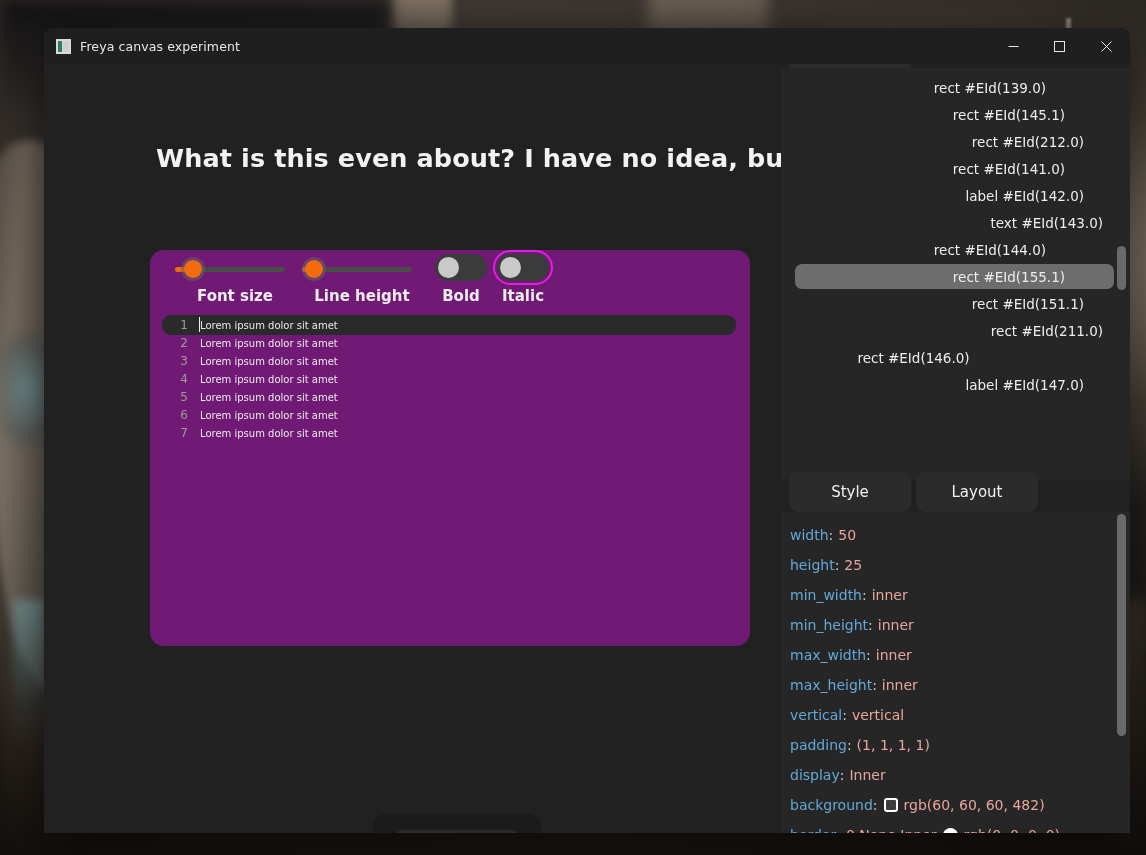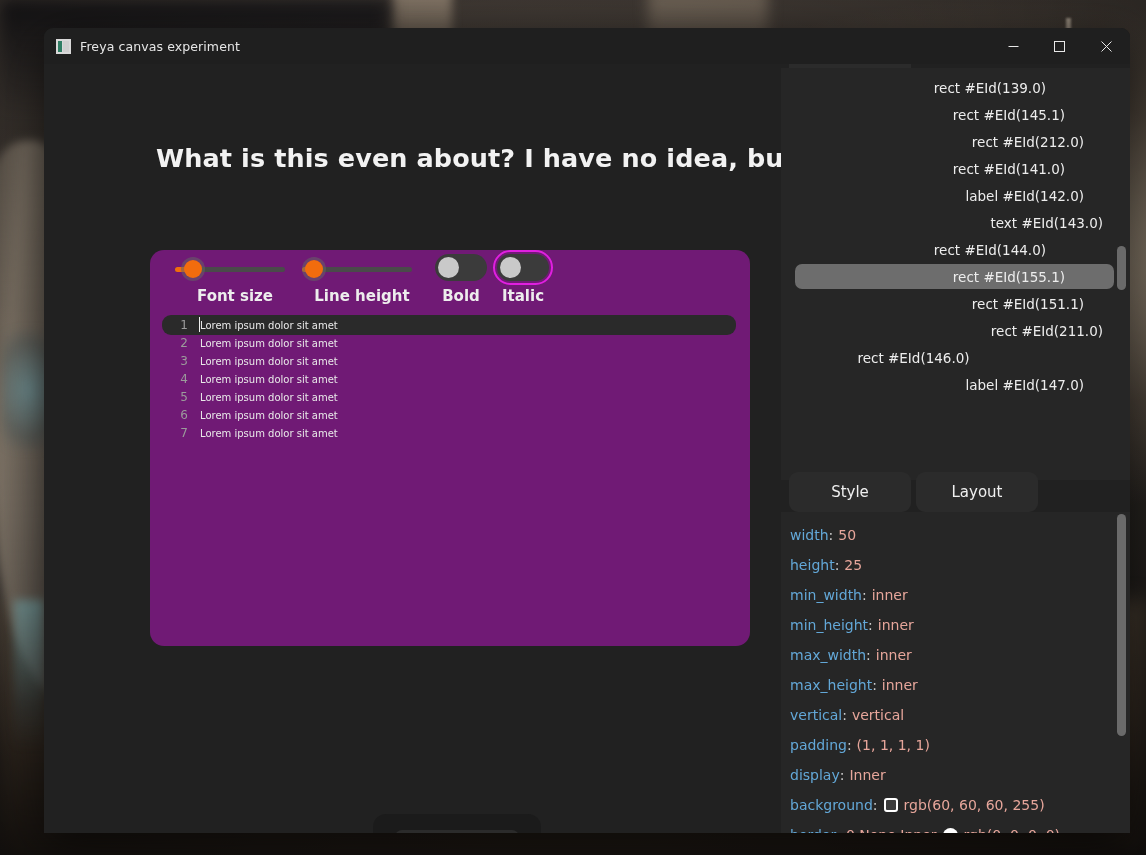--- a/index.html
+++ b/index.html
@@ -491,21 +491,21 @@
           </div>
           <div class="prop-row">
             <span class="pname">display</span>
             <span class="pcolon">:</span>
             <span class="pval">Inner</span>
           </div>
           <div class="prop-row">
             <span class="pname">background</span>
             <span class="pcolon">:</span>
             <span class="swatch-sq"></span>
-            <span class="pval" style="margin-left: 0px;">rgb(60, 60, 60, 255)</span>
+            <span class="pval" style="margin-left: 0px;">rgb(60, 60, 60, 482)</span>
           </div>
           <div class="prop-row">
             <span class="pname">border</span>
             <span class="pcolon">:</span>
             <span class="pval">0 None Inner</span>
             <span class="swatch-ci"></span>
             <span class="pval" style="margin-left: 0px;">rgb(0, 0, 0, 0)</span>
           </div>
         </div>
       <div class="scrollbar" style="top:2px;height:222px;"></div>

